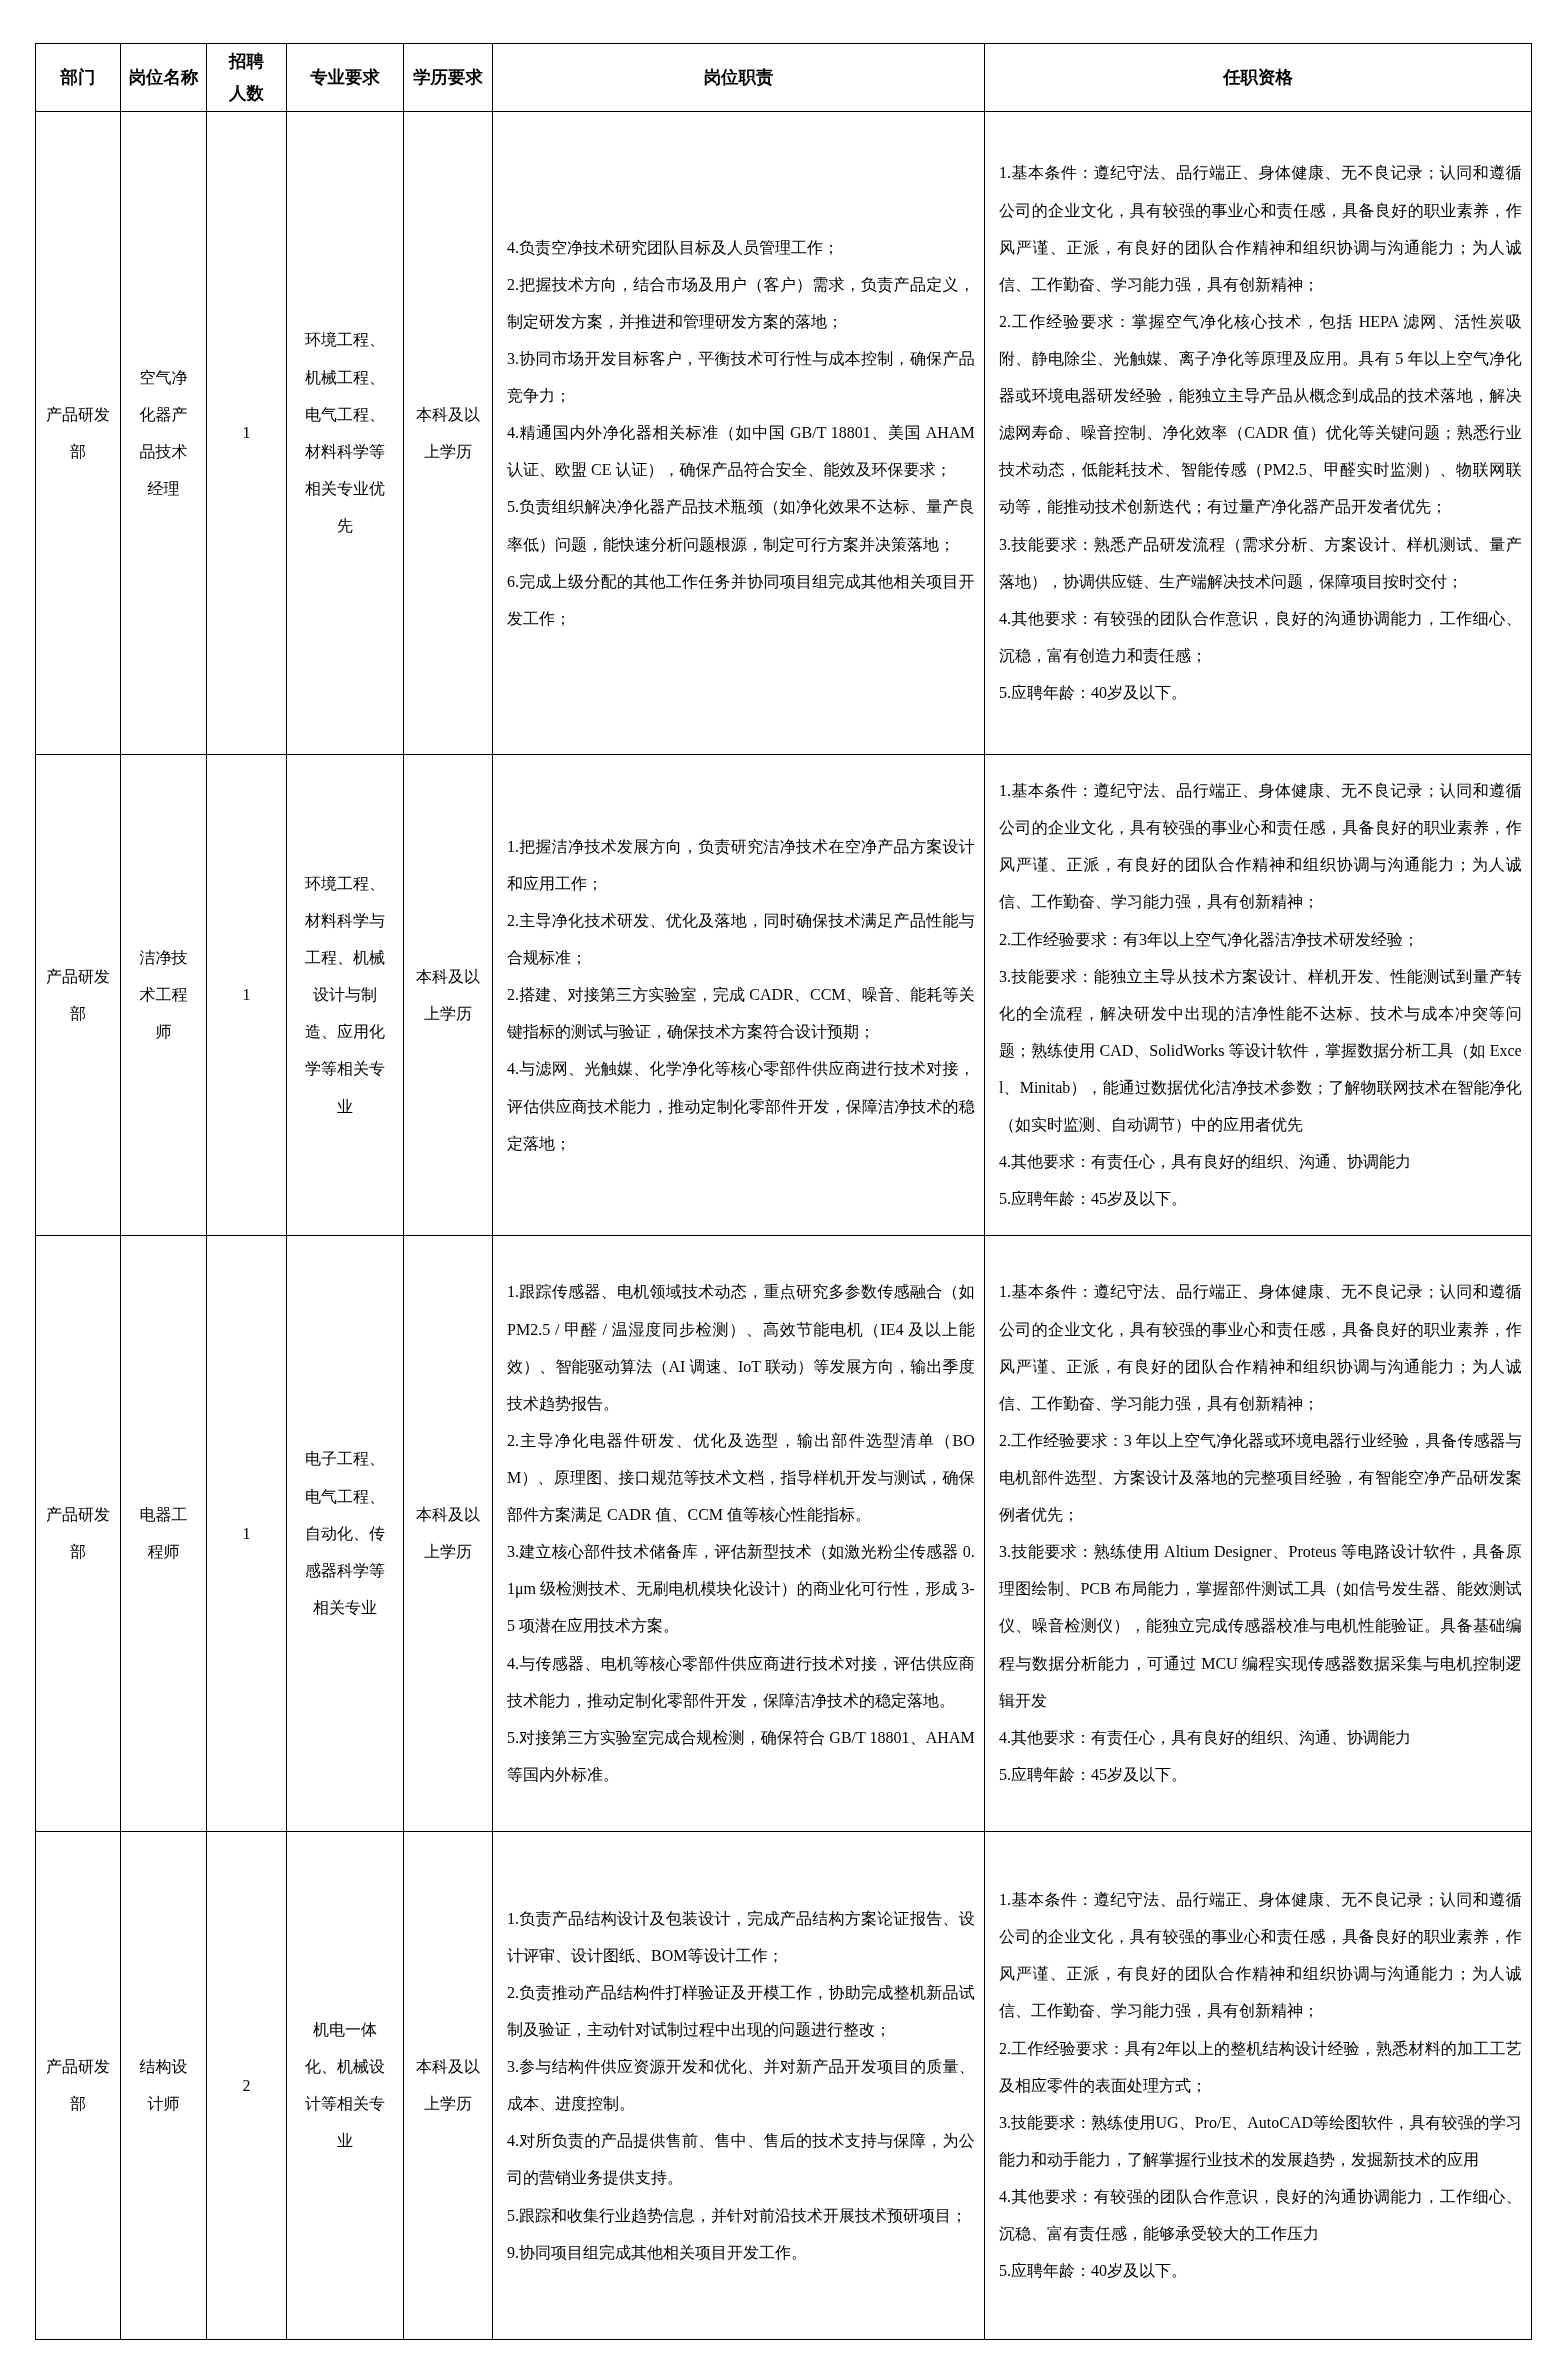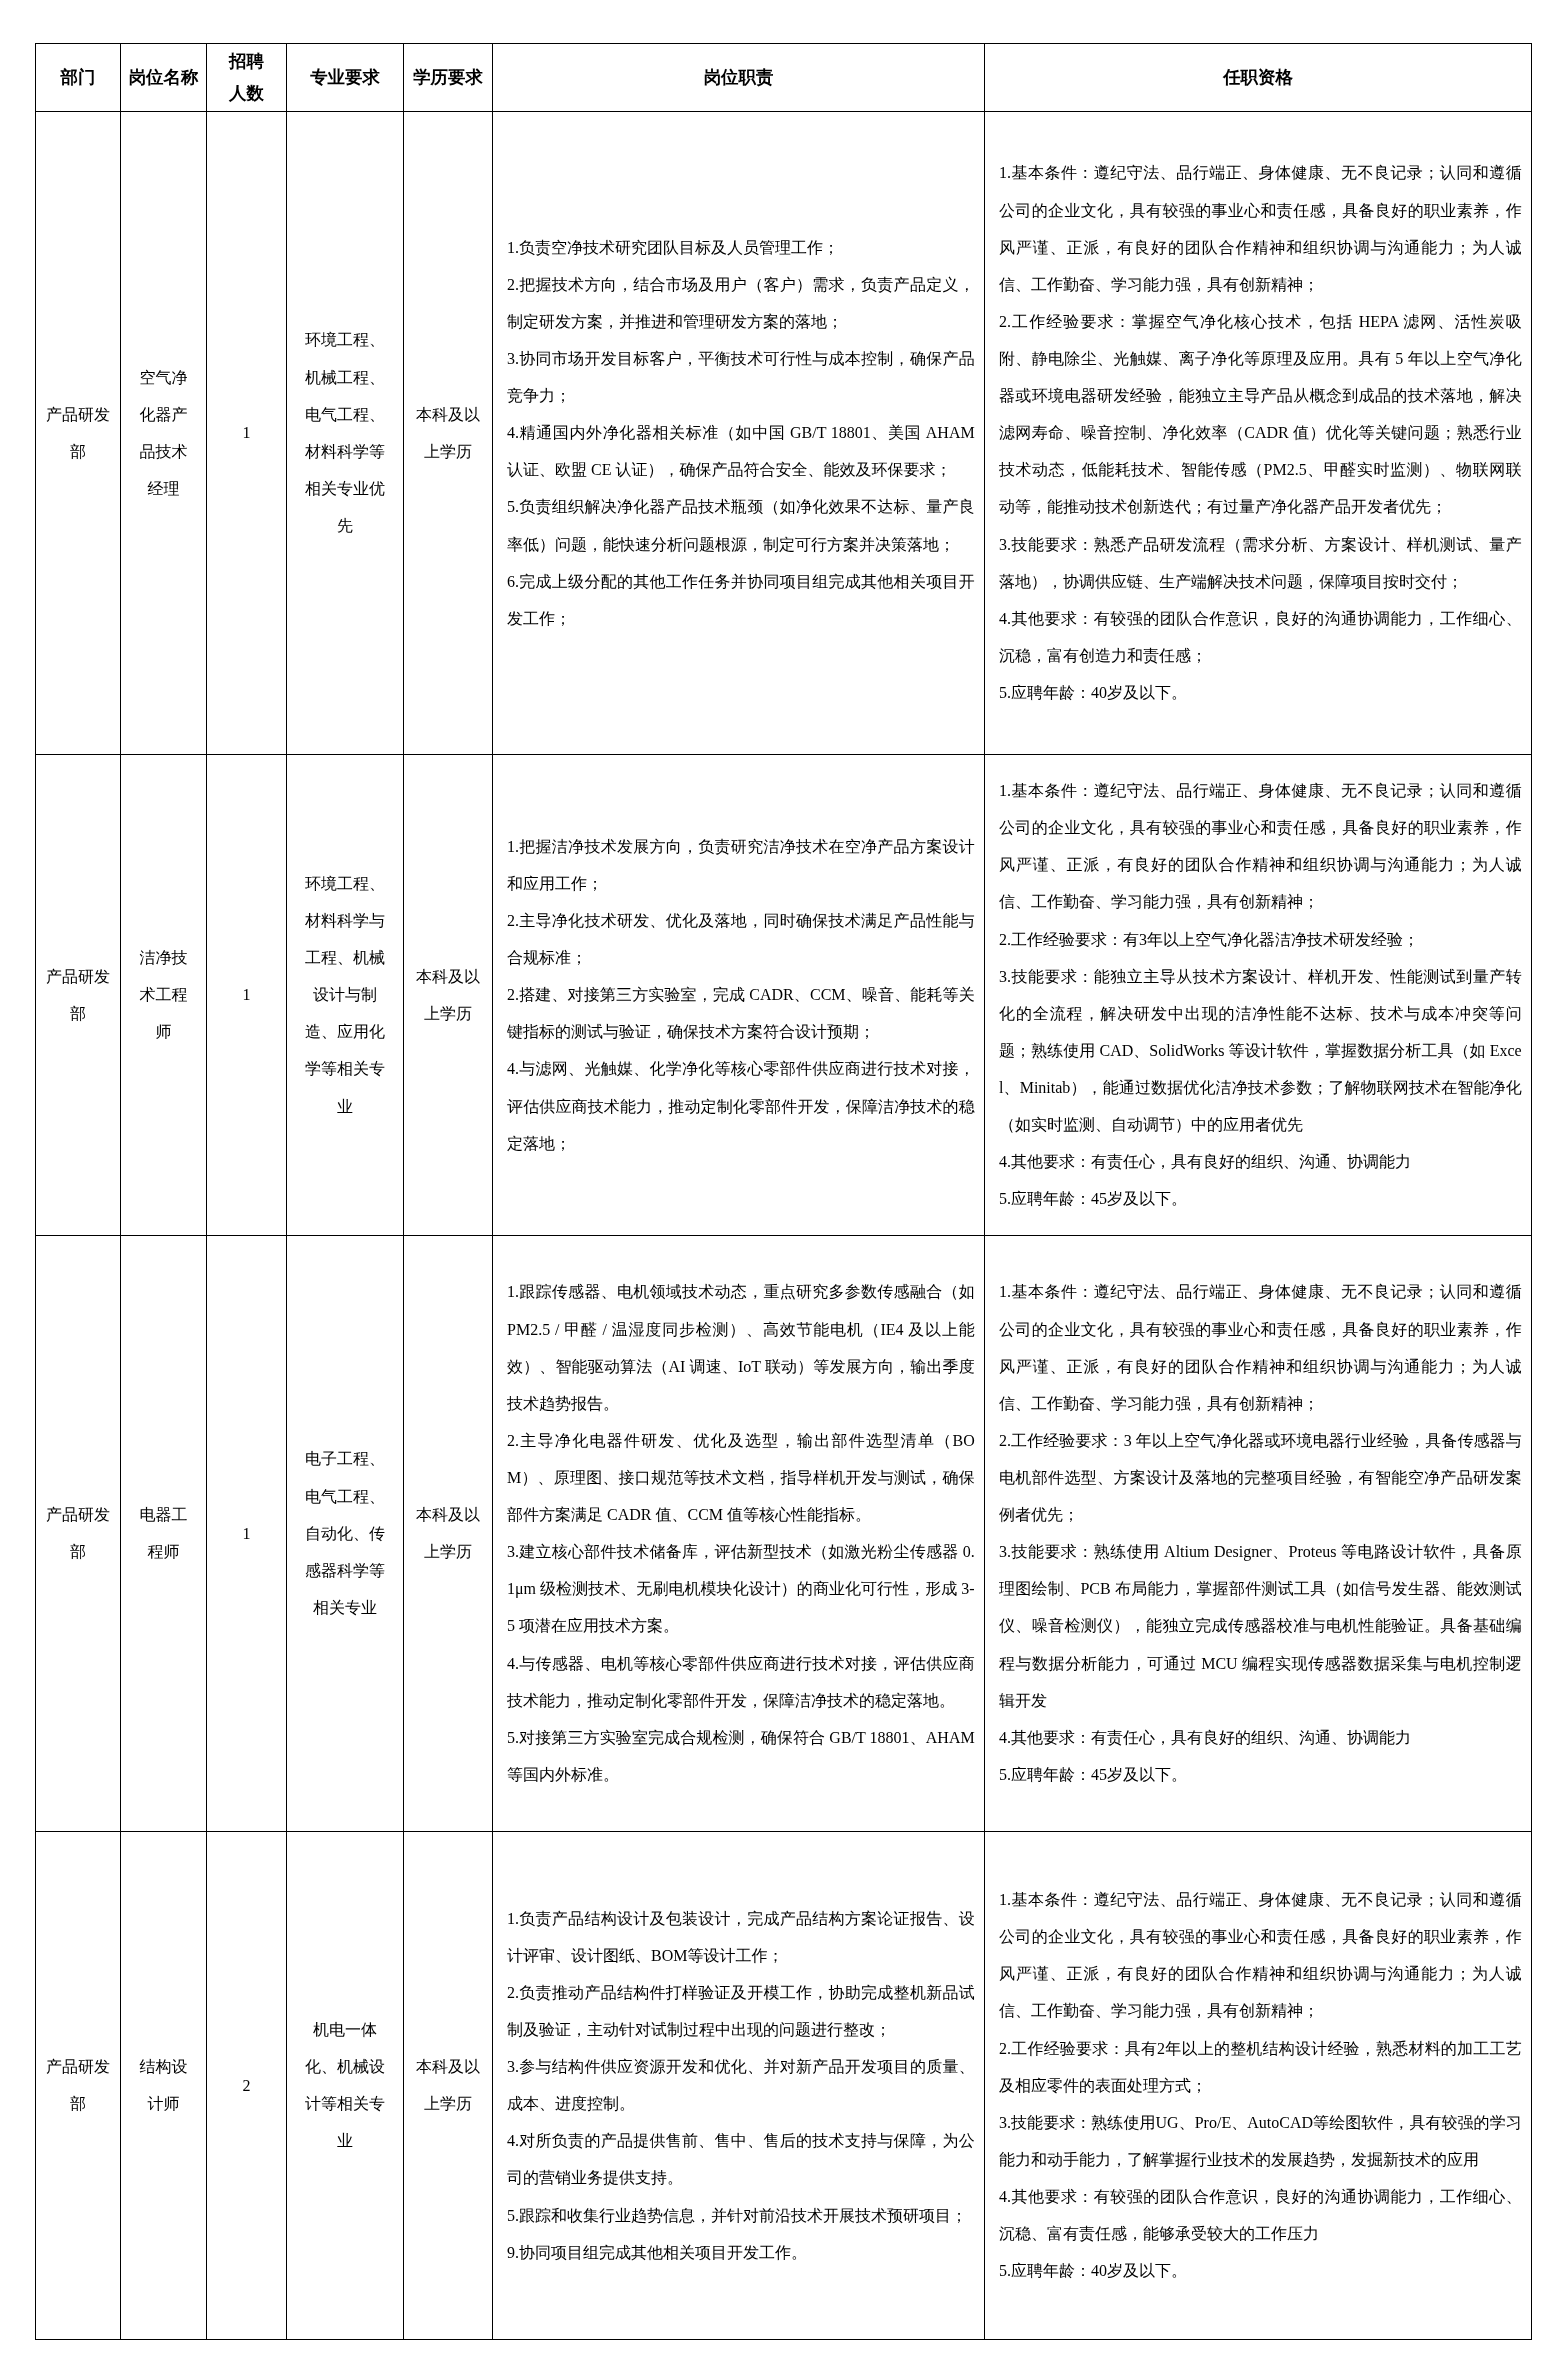--- a/index.html
+++ b/index.html
@@ -102,21 +102,21 @@
       </tr>
     </thead>
     <tbody>
         <tr>
     <td class="cell-center">产品研发部</td>
     <td class="cell-center cell-pos">空气净化器产品技术经理</td>
     <td class="cell-center">1</td>
     <td class="cell-center cell-major">环境工程、机械工程、电气工程、材料科学等相关专业优先</td>
     <td class="cell-center cell-edu">本科及以上学历</td>
     <td class="cell-text">
-            <div class="para">1.负责空净技术研究团队目标及人员管理工作；</div>
+            <div class="para">4.负责空净技术研究团队目标及人员管理工作；</div>
             <div class="para">2.把握技术方向，结合市场及用户（客户）需求，负责产品定义，制定研发方案，并推进和管理研发方案的落地；</div>
             <div class="para">3.协同市场开发目标客户，平衡技术可行性与成本控制，确保产品竞争力；</div>
             <div class="para">4.精通国内外净化器相关标准（如中国 GB/T 18801、美国 AHAM 认证、欧盟 CE 认证），确保产品符合安全、能效及环保要求；</div>
             <div class="para">5.负责组织解决净化器产品技术瓶颈（如净化效果不达标、量产良率低）问题，能快速分析问题根源，制定可行方案并决策落地；</div>
             <div class="para">6.完成上级分配的其他工作任务并协同项目组完成其他相关项目开发工作；</div>
           </td>
     <td class="cell-text">
             <div class="para">1.基本条件：遵纪守法、品行端正、身体健康、无不良记录；认同和遵循公司的企业文化，具有较强的事业心和责任感，具备良好的职业素养，作风严谨、正派，有良好的团队合作精神和组织协调与沟通能力；为人诚信、工作勤奋、学习能力强，具有创新精神；</div>
             <div class="para">2.工作经验要求：掌握空气净化核心技术，包括 HEPA 滤网、活性炭吸附、静电除尘、光触媒、离子净化等原理及应用。具有 5 年以上空气净化器或环境电器研发经验，能独立主导产品从概念到成品的技术落地，解决滤网寿命、噪音控制、净化效率（CADR 值）优化等关键问题；熟悉行业技术动态，低能耗技术、智能传感（PM2.5、甲醛实时监测）、物联网联动等，能推动技术创新迭代；有过量产净化器产品开发者优先；</div>
             <div class="para">3.技能要求：熟悉产品研发流程（需求分析、方案设计、样机测试、量产落地），协调供应链、生产端解决技术问题，保障项目按时交付；</div>

